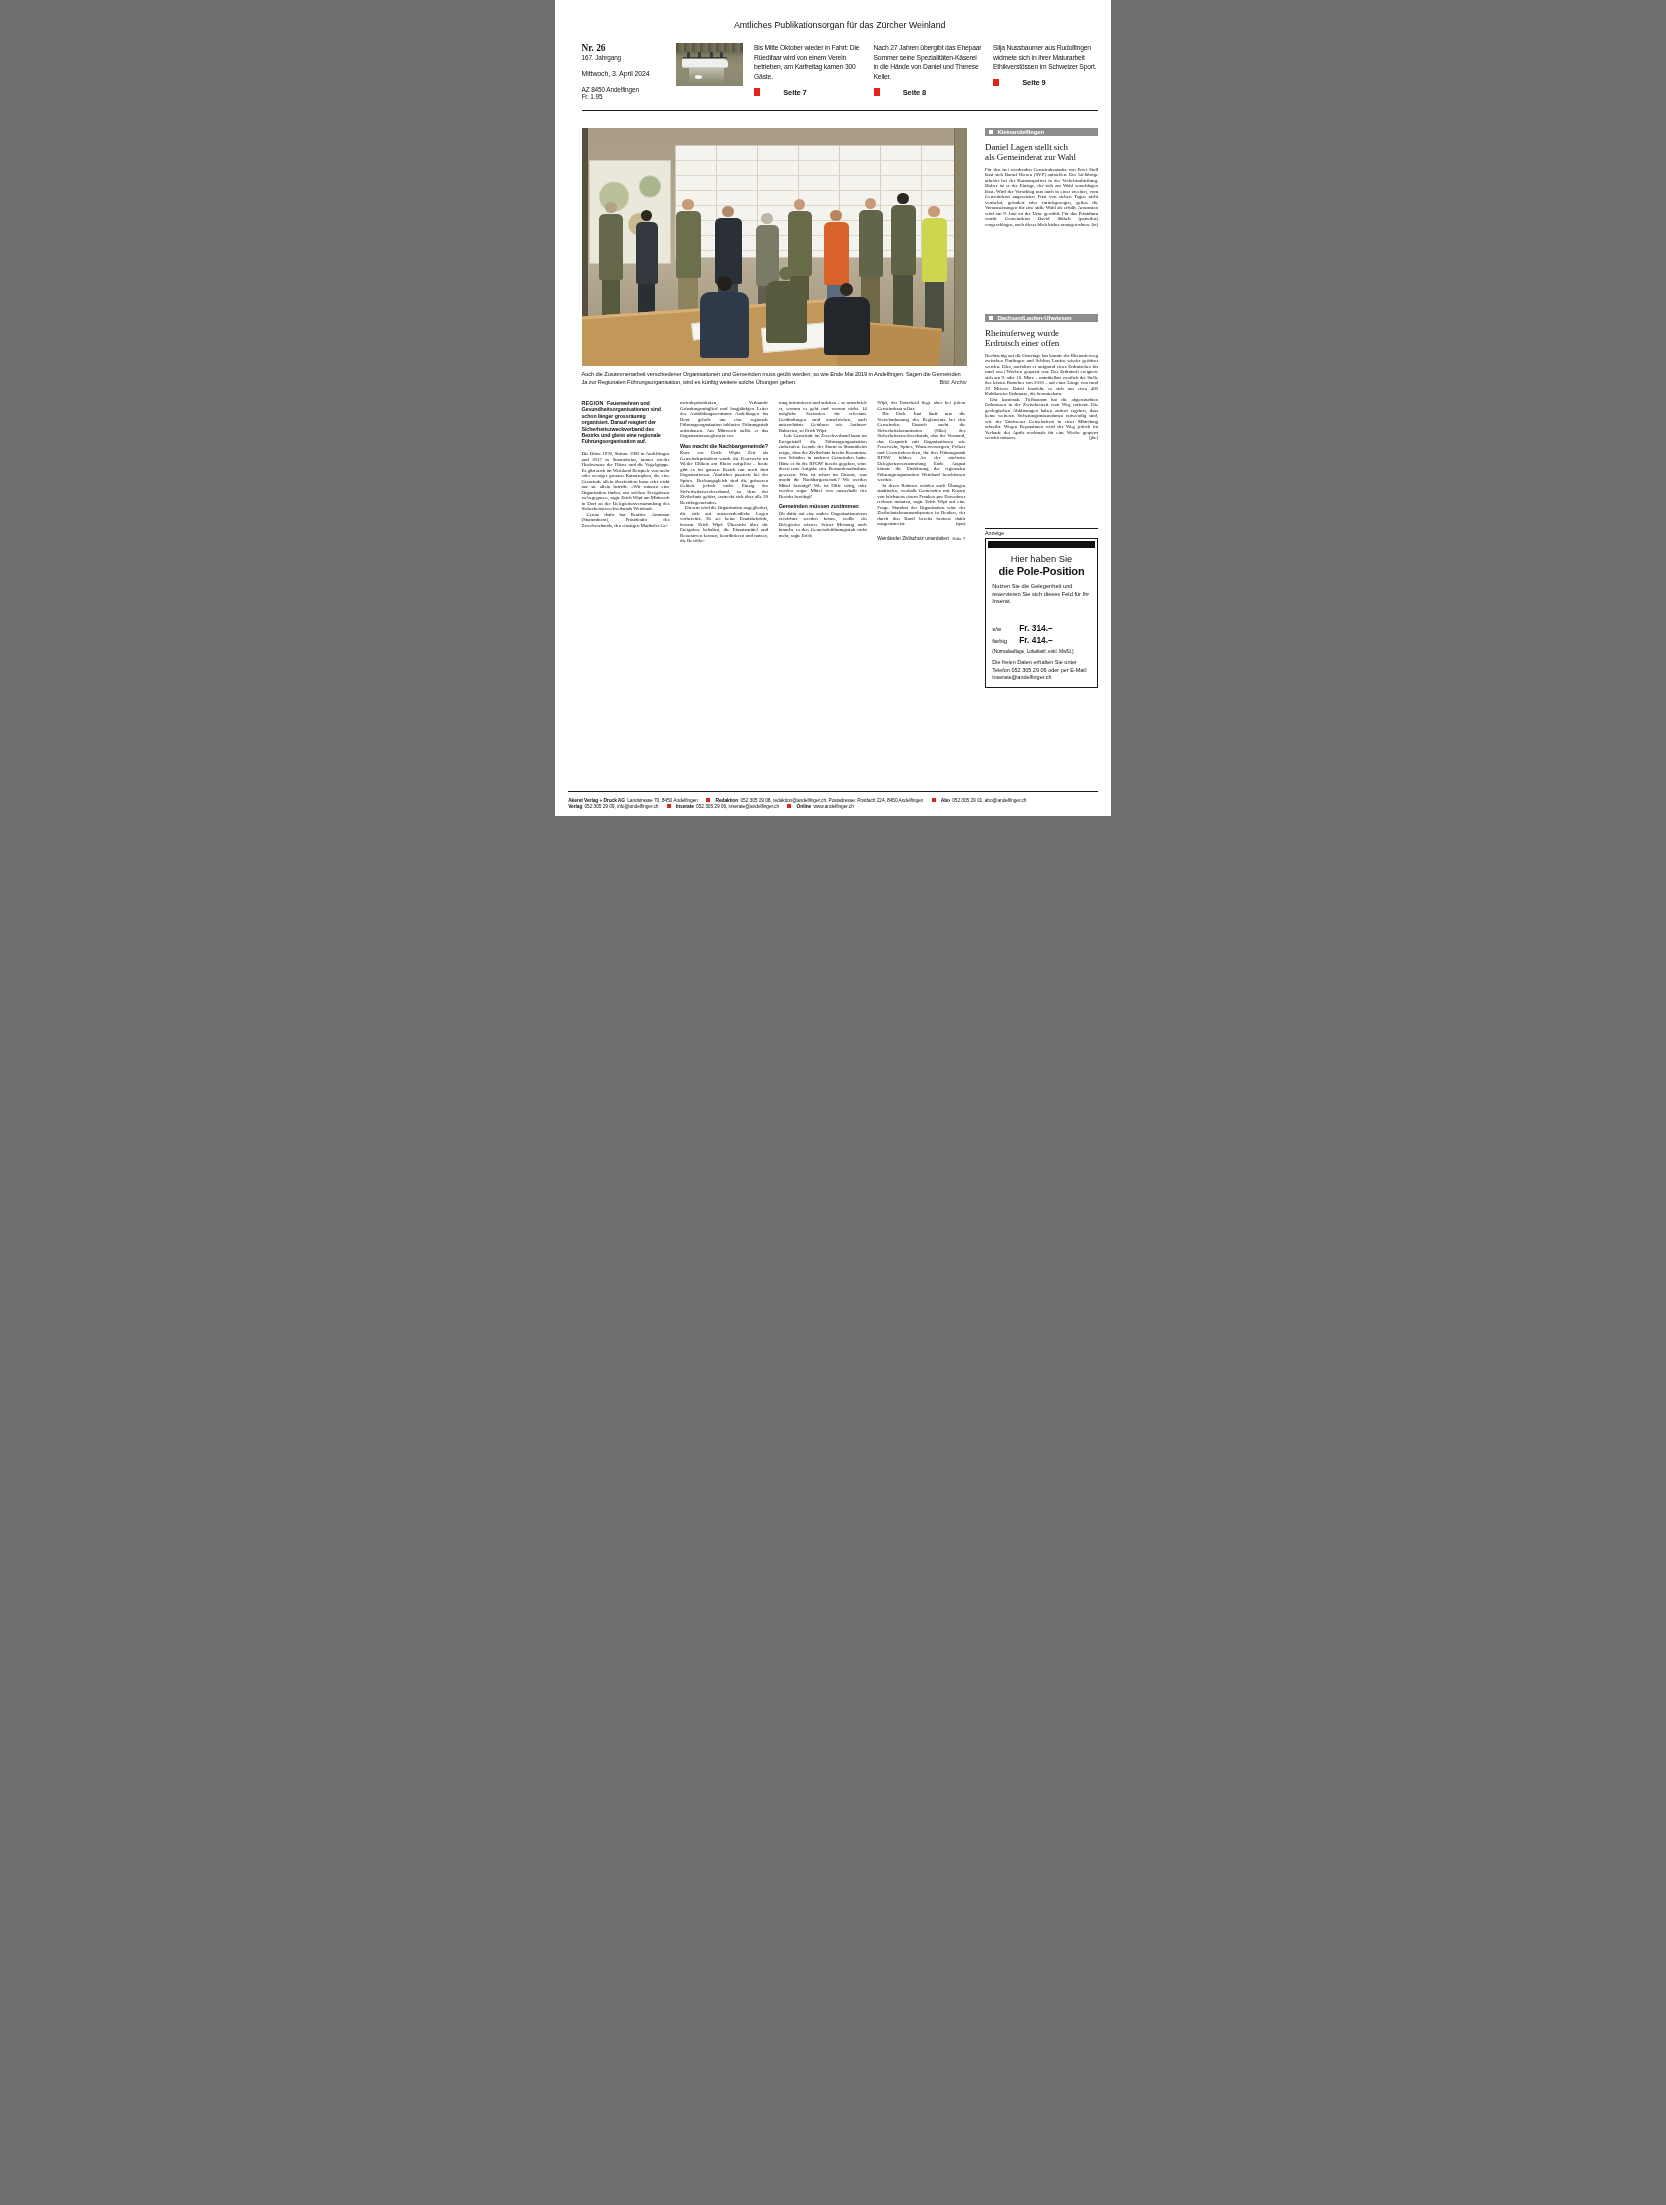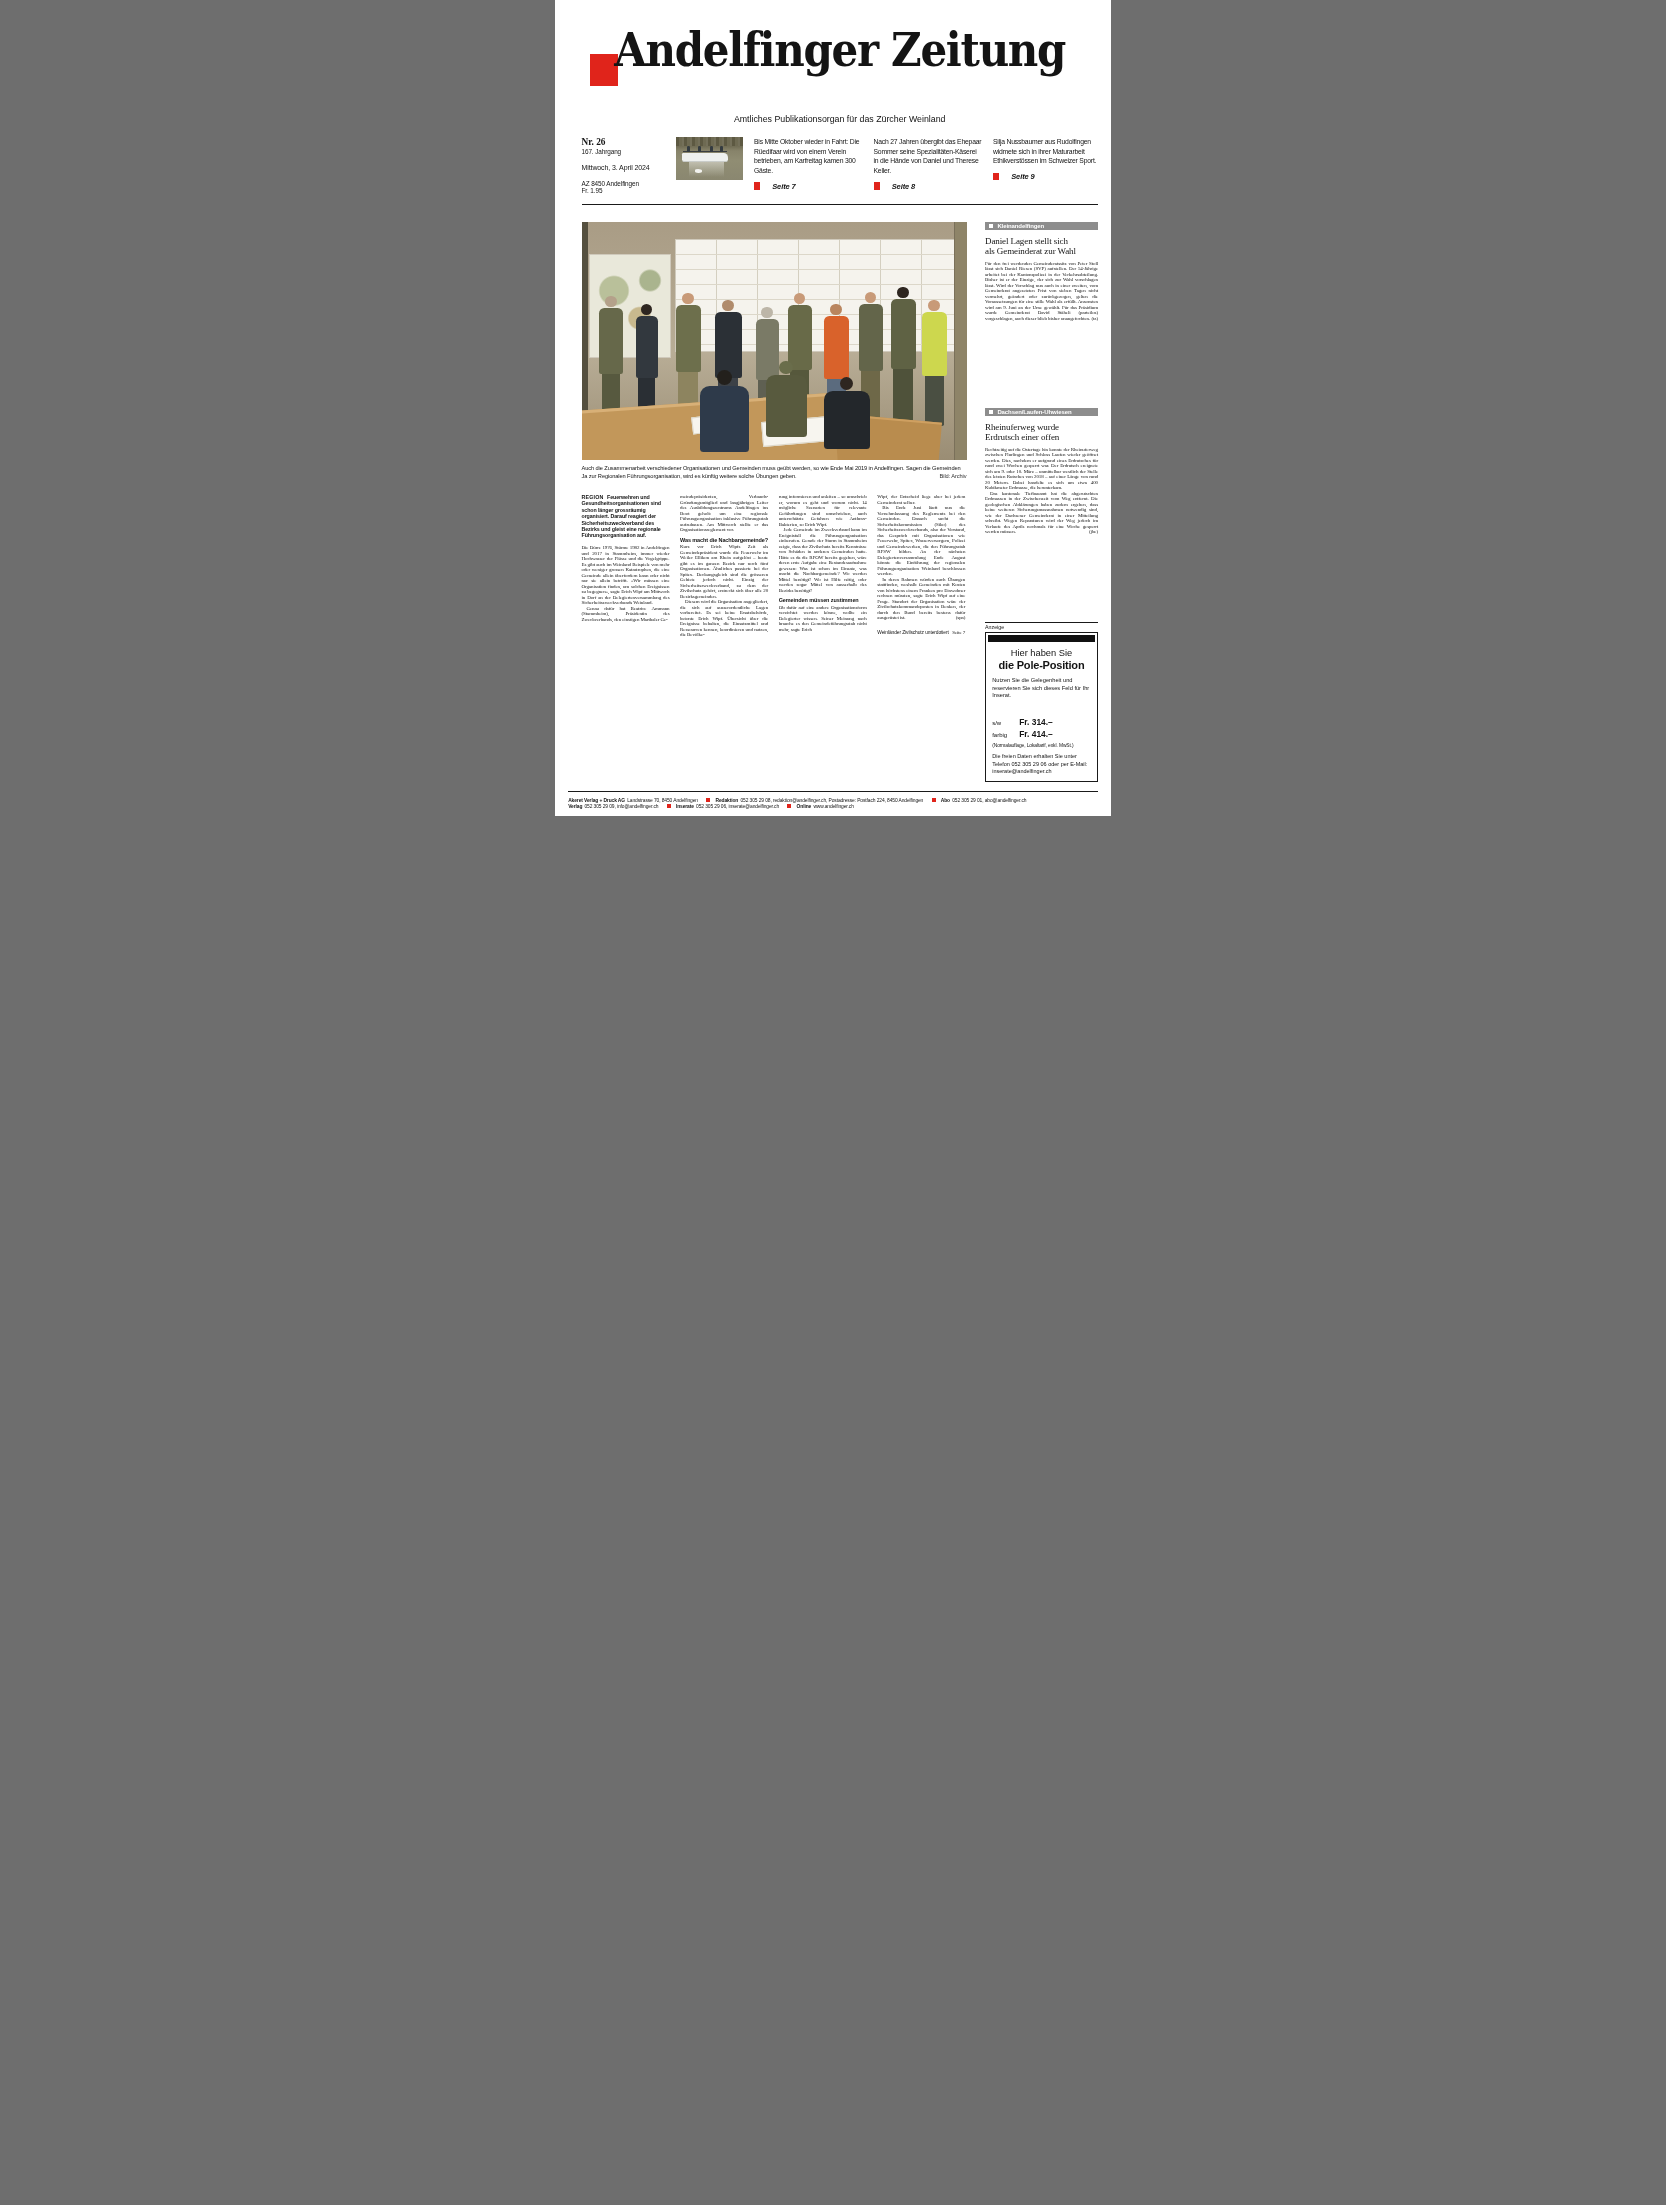--- a/index.html
+++ b/index.html
@@ -42,21 +42,21 @@
   .tp-rail { position:absolute; left:7px; top:13.2px; width:44px; height:2.6px;
     border-top:0.4px solid #3a3e40; border-bottom:0.4px solid #5a5e60; }
   .tp-fig { position:absolute; width:3.1px; height:5.7px; border-radius:1.3px 1.3px 0 0; background:#343b40; top:8.4px; }
   .tp-swan { position:absolute; left:19.4px; top:32px; width:7px; height:3.1px; background:#f2f2ee; border-radius:50% 60% 50% 50%;
     box-shadow:2.6px-2px 0 -1.3px #f2f2ee; }
   .tp-refl { position:absolute; left:13.2px; top:25px; width:35px; height:15px;
     background:linear-gradient(180deg,rgba(240,240,235,0.5),rgba(240,240,235,0)); }
   .teasers { display:flex; flex:1 1 auto; margin-left:11.5px; gap:11.5px; }
   .teaser { width:108px; font-family:"Liberation Sans", sans-serif; }
   .teaser p { margin:0; font-size:6.8px; line-height:9.5px; letter-spacing:-0.2px; font-weight:500; }
-  .pageref { margin-top:6.2px; display:flex; align-items:center; gap:12px;font-style:italic; }
+  .pageref { margin-top:6.2px; display:flex; align-items:center; gap:23px; }
   .pageref .sq { width:6.2px; height:7.5px; background:#e0241b; flex:0 0 auto; }
   .pageref .lbl { font-weight:bold; font-size:7.5px; letter-spacing:-0.1px; }
   .top-rule { border-top:0.9px solid #1a1a1a; margin-top:9.7px; }
 
   
   .content { display:flex; margin-top:17px; }
   .main-col { width:385px; flex:0 0 auto; }
   .sidebar { width:113px; flex:0 0 auto; margin-left:18.5px; }
 
   
@@ -136,24 +136,20 @@
   .footer-line { margin-top:1.3px; white-space:nowrap; }
   .fb { font-weight:bold; margin-right:2.2px; }
   .fsq { display:inline-block; width:4px; height:4px; background:#e0241b; margin:0 4px 0 7px; }
 </style>
 </head>
 <body>
 
 <div class="page">
   <div class="inner">
 
-    <header class="masthead">
-      <div class="mast-red"></div>
-      <h1 class="mast-title">Andelfinger Zeitung</h1>
-    </header>
     <div class="subtitle">Amtliches Publikationsorgan für das Zürcher Weinland</div>
 
     <div class="info-row">
       <div class="issue-block">
         <div class="issue-nr">Nr. 26</div>
         <div class="issue-vol">167. Jahrgang</div>
         <div class="issue-date">Mittwoch, 3. April 2024</div>
         <div class="issue-az">AZ 8450 Andelfingen</div>
         <div class="issue-price">Fr. 1.95</div>
       </div>

